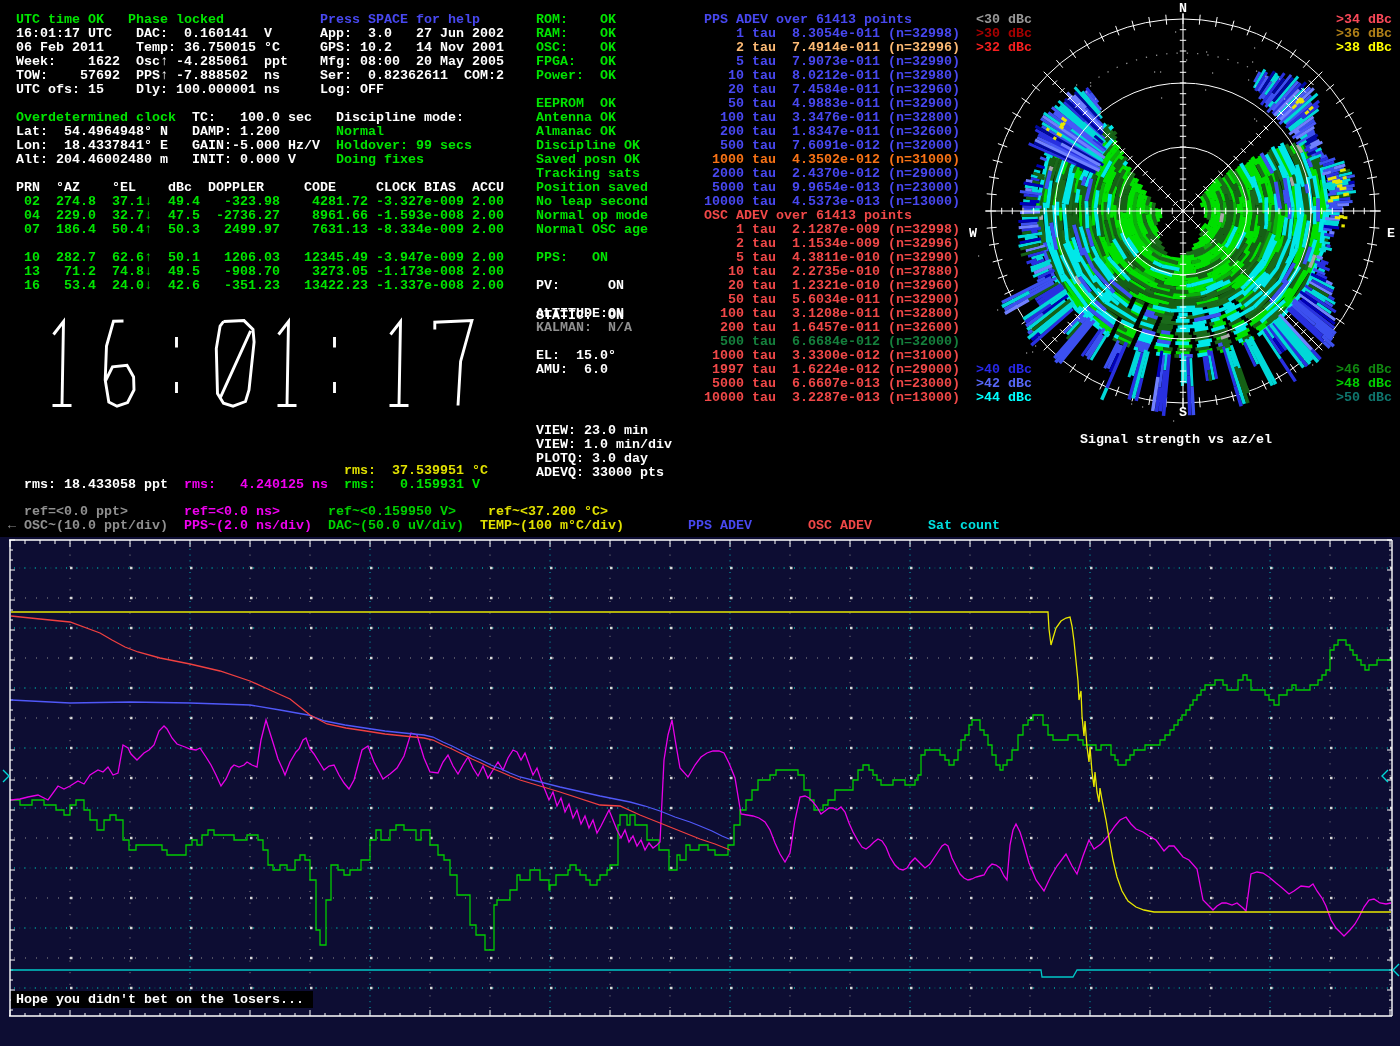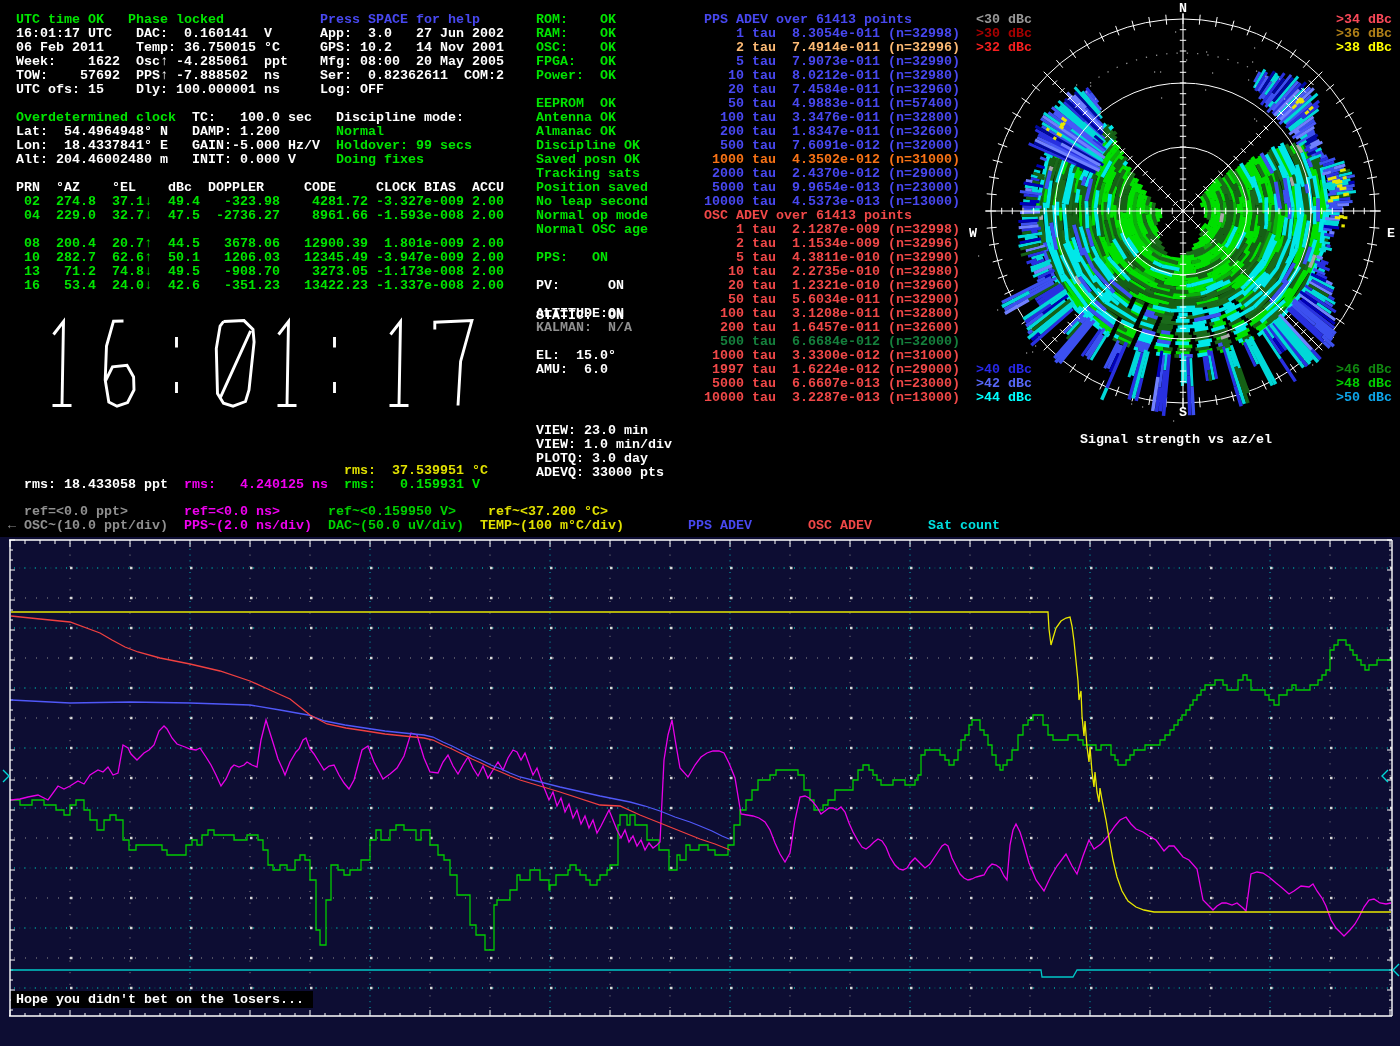--- a/index.html
+++ b/index.html
@@ -146,21 +146,21 @@
 <b style="left:192px;top:125px;color:#ffffff">DAMP: 1.200</b>
 <b style="left:192px;top:139px;color:#ffffff">GAIN:-5.000 Hz/V</b>
 <b style="left:192px;top:153px;color:#ffffff">INIT: 0.000 V</b>
 <b style="left:336px;top:111px;color:#ffffff">Discipline mode:</b>
 <b style="left:336px;top:125px;color:#00e400">Normal</b>
 <b style="left:336px;top:139px;color:#00e400">Holdover: 99 secs</b>
 <b style="left:336px;top:153px;color:#00e400">Doing fixes</b>
 <b style="left:16px;top:181px;color:#ffffff">PRN  °AZ    °EL    dBc  DOPPLER     CODE     CLOCK BIAS  ACCU</b>
 <b style="left:24px;top:195px;color:#00e400">02  274.8  37.1↓  49.4   -323.98    4281.72 -3.327e-009 2.00</b>
 <b style="left:24px;top:209px;color:#00e400">04  229.0  32.7↓  47.5  -2736.27    8961.66 -1.593e-008 2.00</b>
-<b style="left:24px;top:237px;color:#00e400">08  200.4  20.7↑  44.5   3678.06   12900.39  1.801e-009 2.00</b>
+<b style="left:24px;top:223px;color:#00e400">07  186.4  50.4↑  50.3   2499.97    7631.13 -8.334e-009 2.00</b>
 <b style="left:24px;top:251px;color:#00e400">10  282.7  62.6↑  50.1   1206.03   12345.49 -3.947e-009 2.00</b>
 <b style="left:24px;top:265px;color:#00e400">13   71.2  74.8↓  49.5   -908.70    3273.05 -1.173e-008 2.00</b>
 <b style="left:24px;top:279px;color:#00e400">16   53.4  24.0↓  42.6   -351.23   13422.23 -1.337e-008 2.00</b>
 <b style="left:536px;top:13px;color:#00e400">ROM:    OK</b>
 <b style="left:536px;top:27px;color:#00e400">RAM:    OK</b>
 <b style="left:536px;top:41px;color:#00e400">OSC:    OK</b>
 <b style="left:536px;top:55px;color:#00e400">FPGA:   OK</b>
 <b style="left:536px;top:69px;color:#00e400">Power:  OK</b>
 <b style="left:536px;top:97px;color:#00e400">EEPROM  OK</b>
 <b style="left:536px;top:111px;color:#00e400">Antenna OK</b>
@@ -178,54 +178,54 @@
 <b style="left:536px;top:307px;color:#ffffff">ALTITUDE:ON</b>
 <b style="left:536px;top:321px;color:#909090">KALMAN:  N/A</b>
 <b style="left:536px;top:349px;color:#ffffff">EL:  15.0°</b>
 <b style="left:536px;top:363px;color:#ffffff">AMU:  6.0</b>
 <b style="left:704px;top:13px;color:#4848f0">PPS ADEV over 61413 points</b>
 <b style="left:704px;top:27px;color:#4848f0">    1 tau  8.3054e-011 (n=32998)</b>
 <b style="left:704px;top:41px;color:#fdba74">    2 tau  7.4914e-011 (n=32996)</b>
 <b style="left:704px;top:55px;color:#4848f0">    5 tau  7.9073e-011 (n=32990)</b>
 <b style="left:704px;top:69px;color:#4848f0">   10 tau  8.0212e-011 (n=32980)</b>
 <b style="left:704px;top:83px;color:#4848f0">   20 tau  7.4584e-011 (n=32960)</b>
-<b style="left:704px;top:97px;color:#4848f0">   50 tau  4.9883e-011 (n=57400)</b>
+<b style="left:704px;top:97px;color:#4848f0">   50 tau  4.9883e-011 (n=32900)</b>
 <b style="left:704px;top:111px;color:#4848f0">  100 tau  3.3476e-011 (n=32800)</b>
 <b style="left:704px;top:125px;color:#4848f0">  200 tau  1.8347e-011 (n=32600)</b>
 <b style="left:704px;top:139px;color:#4848f0">  500 tau  7.6091e-012 (n=32000)</b>
 <b style="left:704px;top:153px;color:#f97316"> 1000 tau  4.3502e-012 (n=31000)</b>
 <b style="left:704px;top:167px;color:#4848f0"> 2000 tau  2.4370e-012 (n=29000)</b>
 <b style="left:704px;top:181px;color:#4848f0"> 5000 tau  9.9654e-013 (n=23000)</b>
 <b style="left:704px;top:195px;color:#4848f0">10000 tau  4.5373e-013 (n=13000)</b>
 <b style="left:704px;top:209px;color:#f04848">OSC ADEV over 61413 points</b>
 <b style="left:704px;top:223px;color:#f04848">    1 tau  2.1287e-009 (n=32998)</b>
 <b style="left:704px;top:237px;color:#f04848">    2 tau  1.1534e-009 (n=32996)</b>
 <b style="left:704px;top:251px;color:#f04848">    5 tau  4.3811e-010 (n=32990)</b>
-<b style="left:704px;top:265px;color:#f04848">   10 tau  2.2735e-010 (n=32980)</b>
+<b style="left:704px;top:265px;color:#f04848">   10 tau  2.2735e-010 (n=37880)</b>
 <b style="left:704px;top:279px;color:#f04848">   20 tau  1.2321e-010 (n=32960)</b>
 <b style="left:704px;top:293px;color:#f04848">   50 tau  5.6034e-011 (n=32900)</b>
 <b style="left:704px;top:307px;color:#f04848">  100 tau  3.1208e-011 (n=32800)</b>
 <b style="left:704px;top:321px;color:#f04848">  200 tau  1.6457e-011 (n=32600)</b>
 <b style="left:704px;top:335px;color:#15803d">  500 tau  6.6684e-012 (n=32000)</b>
 <b style="left:704px;top:349px;color:#f04848"> 1000 tau  3.3300e-012 (n=31000)</b>
 <b style="left:704px;top:363px;color:#f04848"> 1997 tau  1.6224e-012 (n=29000)</b>
 <b style="left:704px;top:377px;color:#f04848"> 5000 tau  6.6607e-013 (n=23000)</b>
 <b style="left:704px;top:391px;color:#f04848">10000 tau  3.2287e-013 (n=13000)</b>
 <b style="left:976px;top:13px;color:#989898">&lt;30 dBc</b>
 <b style="left:976px;top:27px;color:#a80000">&gt;30 dBc</b>
 <b style="left:976px;top:41px;color:#f82020">&gt;32 dBc</b>
 <b style="left:1336px;top:13px;color:#f84858">&gt;34 dBc</b>
 <b style="left:1336px;top:27px;color:#b08018">&gt;36 dBc</b>
 <b style="left:1336px;top:41px;color:#ffff00">&gt;38 dBc</b>
 <b style="left:976px;top:363px;color:#2828e8">&gt;40 dBc</b>
 <b style="left:976px;top:377px;color:#5868f8">&gt;42 dBc</b>
 <b style="left:976px;top:391px;color:#00ffff">&gt;44 dBc</b>
 <b style="left:1336px;top:363px;color:#108810">&gt;46 dBc</b>
 <b style="left:1336px;top:377px;color:#00d000">&gt;48 dBc</b>
-<b style="left:1336px;top:391px;color:#0ea5e9">&gt;50 dBc</b>
+<b style="left:1336px;top:391px;color:#0f766e">&gt;50 dBc</b>
 <b style="left:1080px;top:433px;color:#ffffff">Signal strength vs az/el</b>
 <b style="left:536px;top:424px;color:#ffffff">VIEW: 23.0 min</b>
 <b style="left:536px;top:438px;color:#ffffff">VIEW: 1.0 min/div</b>
 <b style="left:536px;top:452px;color:#ffffff">PLOTQ: 3.0 day</b>
 <b style="left:536px;top:466px;color:#ffffff">ADEVQ: 33000 pts</b>
 <b style="left:344px;top:464px;color:#e0e000">rms:  37.539951 °C</b>
 <b style="left:24px;top:478px;color:#ffffff">rms: 18.433058 ppt</b>
 <b style="left:184px;top:478px;color:#f000f0">rms:   4.240125 ns</b>
 <b style="left:344px;top:478px;color:#00e400">rms:   0.159931 V</b>
 <b style="left:24px;top:505px;color:#909090">ref=&lt;0.0 ppt&gt;</b>

